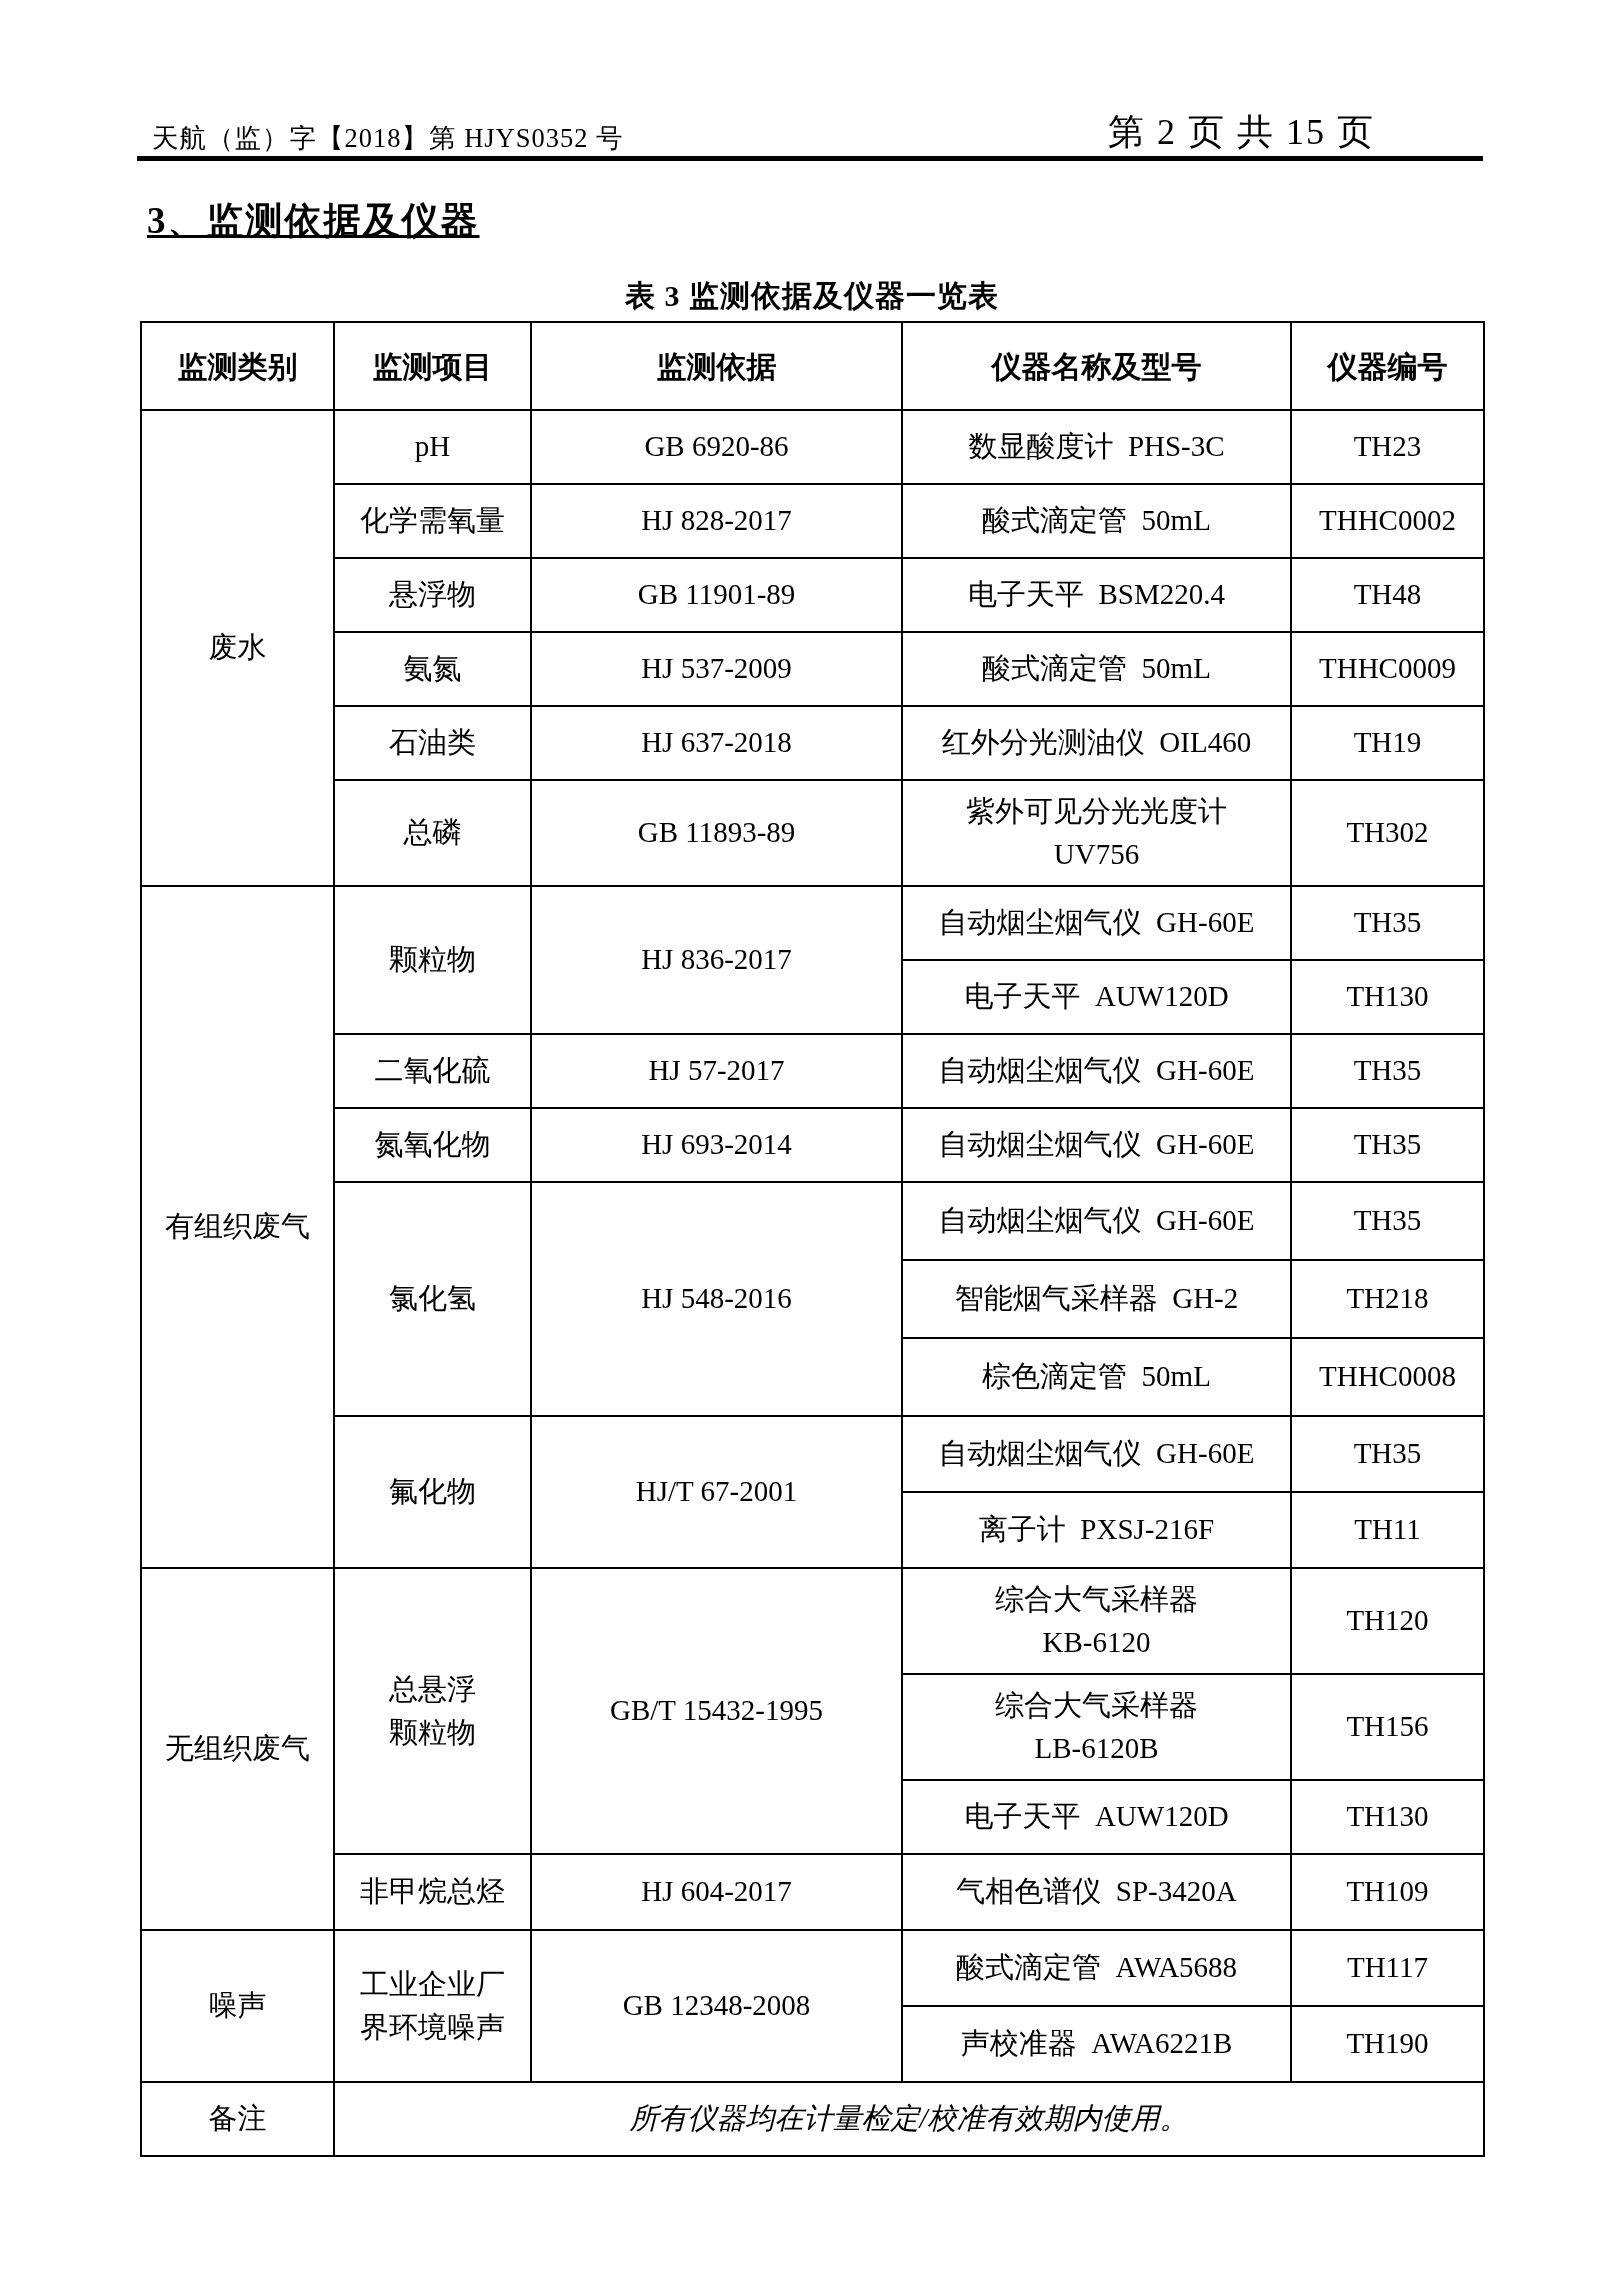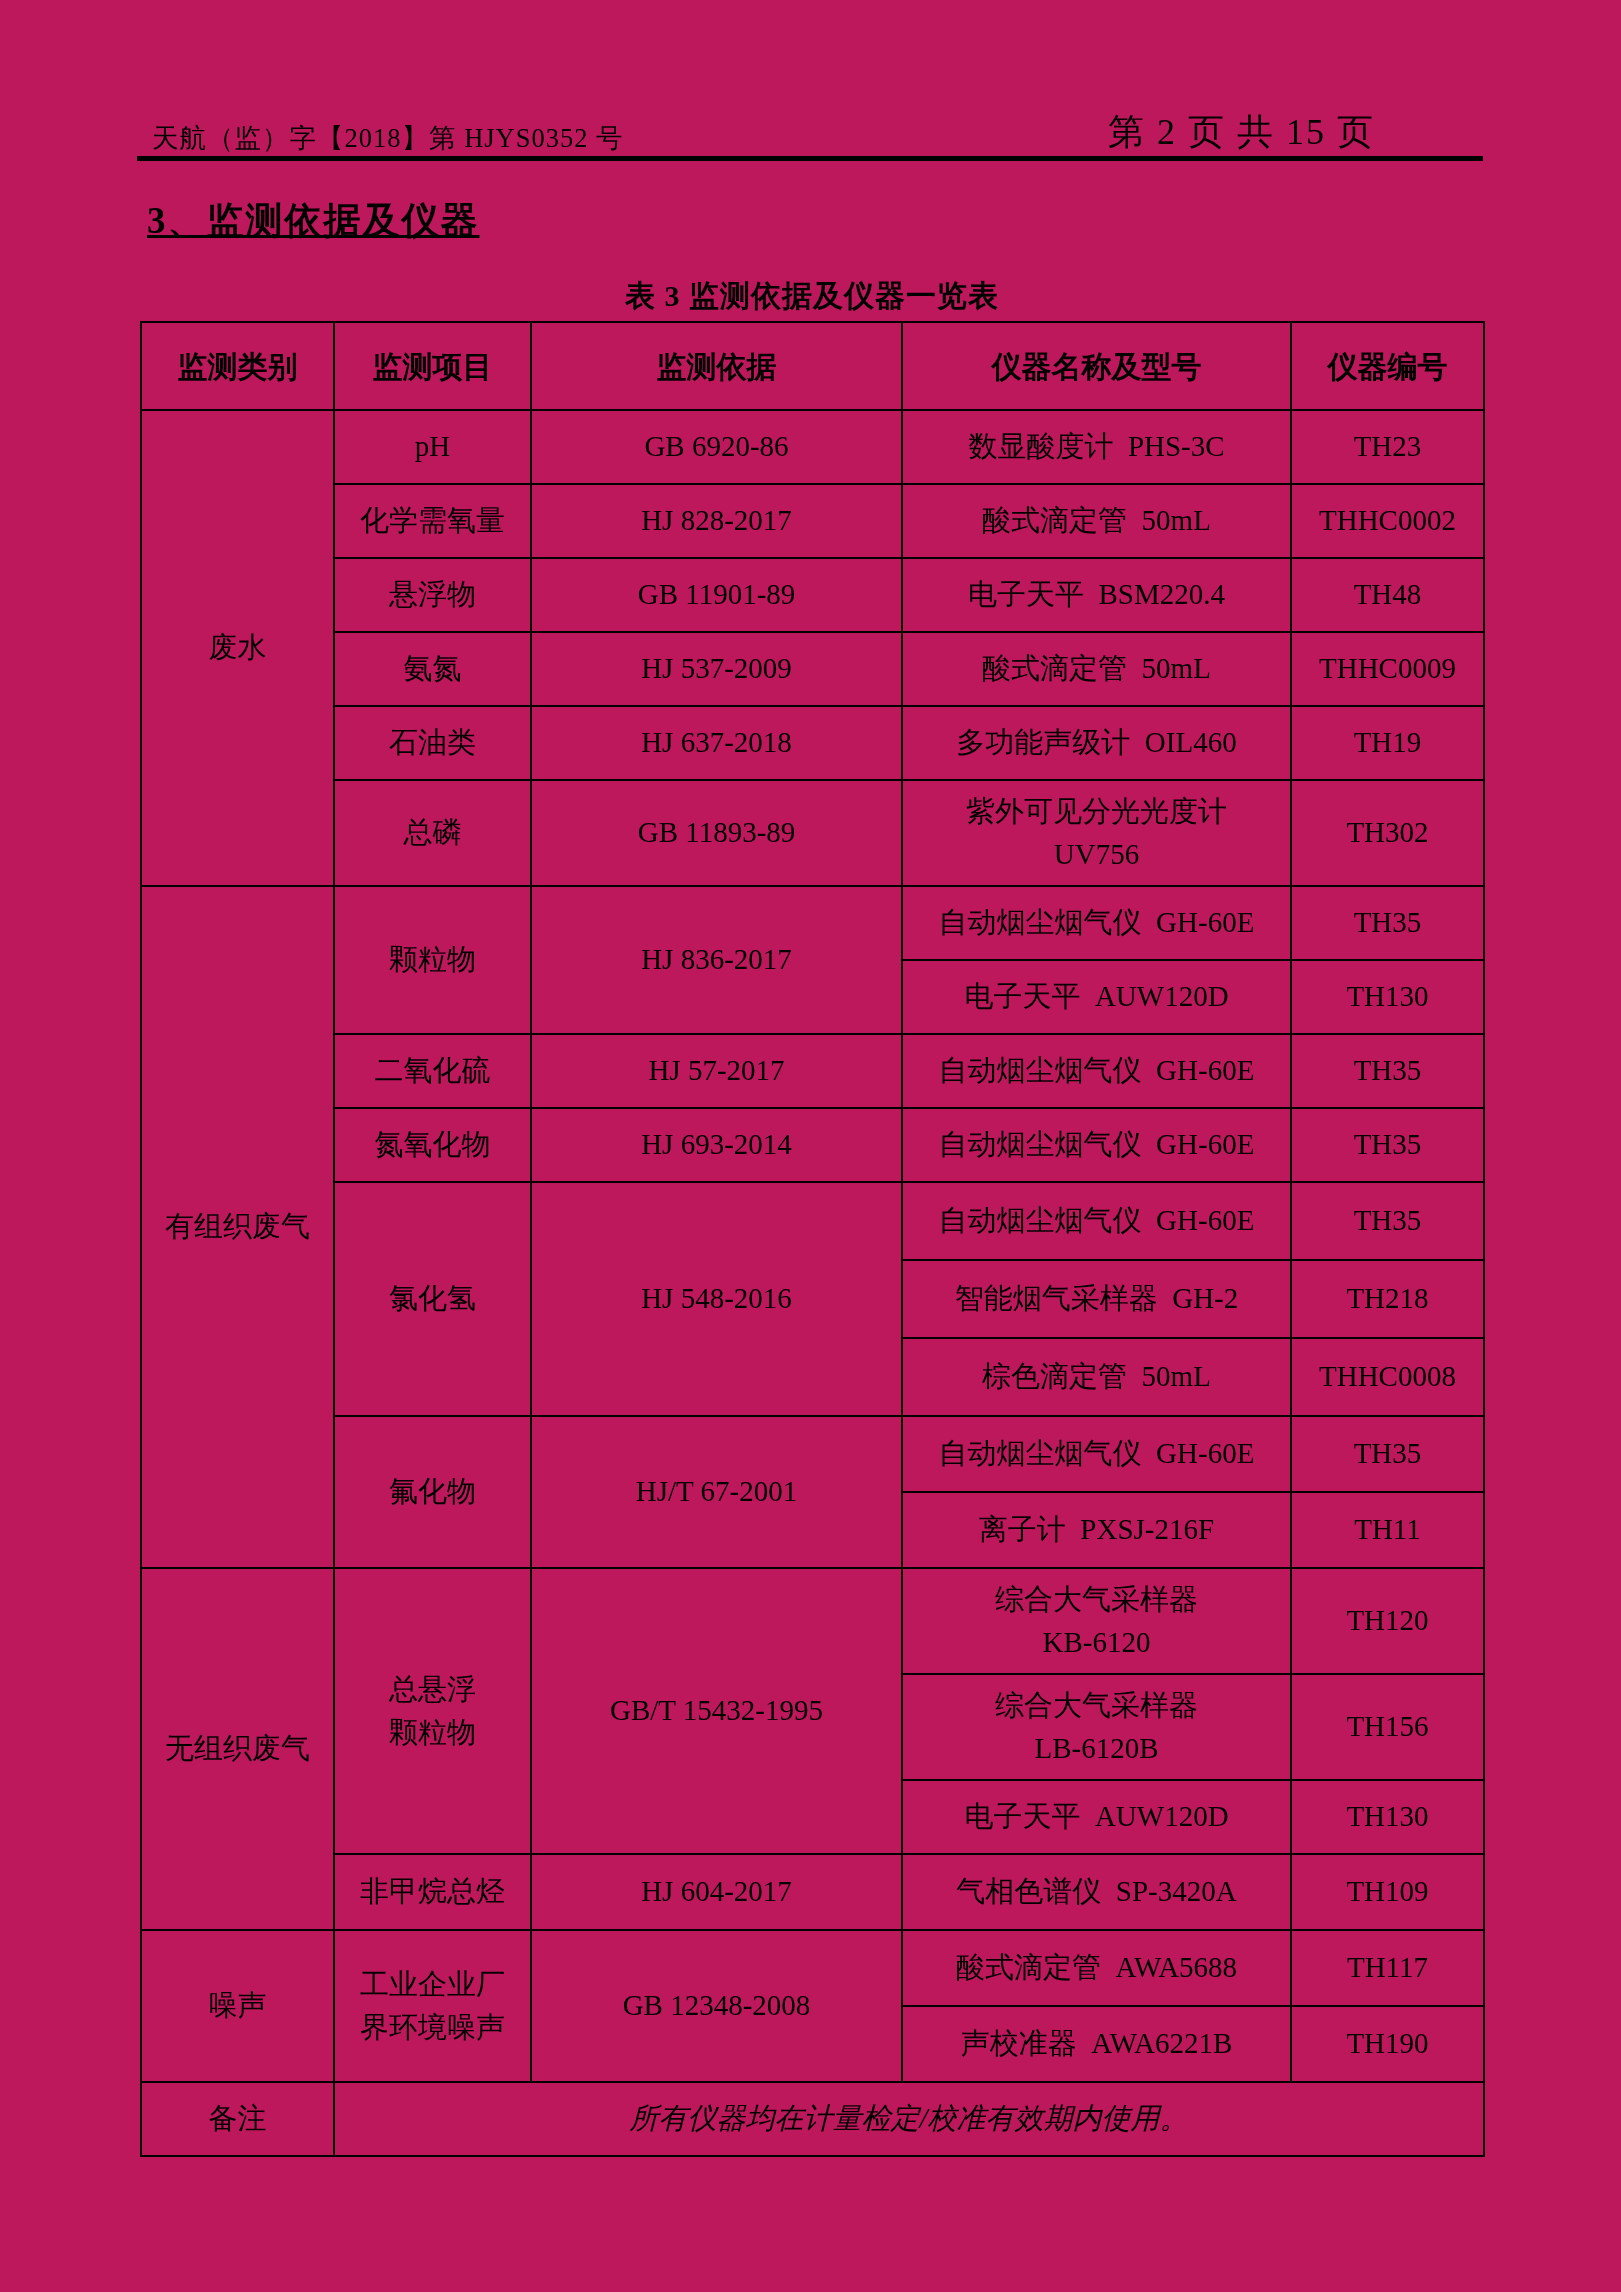--- a/index.html
+++ b/index.html
@@ -1,19 +1,19 @@
 <!DOCTYPE html>
 <html><head>
 <meta charset="utf-8">
 <style>
   html,body{margin:0;padding:0;background:#e8e8e8;}
   .page{
     position:relative;
     width:1621px;height:2293px;
-    background:#be185d;
+    background:#ffffff;
     font-family:"Liberation Serif","DejaVu Serif",serif;
     color:#000;
     overflow:hidden;
   }
   .hdr-left{
     position:absolute;top:120px;left:152px;
     font-size:26.5px;letter-spacing:1px;white-space:pre;
   }
   .hdr-right{
     position:absolute;top:108px;right:246px;
@@ -112,21 +112,21 @@
     </tr>
     <tr class="h76">
       <td>氨氮</td>
       <td>HJ 537-2009</td>
       <td>酸式滴定管  50mL</td>
       <td>THHC0009</td>
     </tr>
     <tr class="h76">
       <td>石油类</td>
       <td>HJ 637-2018</td>
-      <td>多功能声级计  OIL460</td>
+      <td>红外分光测油仪  OIL460</td>
       <td>TH19</td>
     </tr>
     <tr class="h108">
       <td>总磷</td>
       <td>GB 11893-89</td>
       <td>紫外可见分光光度计
 UV756</td>
       <td>TH302</td>
     </tr>
 

